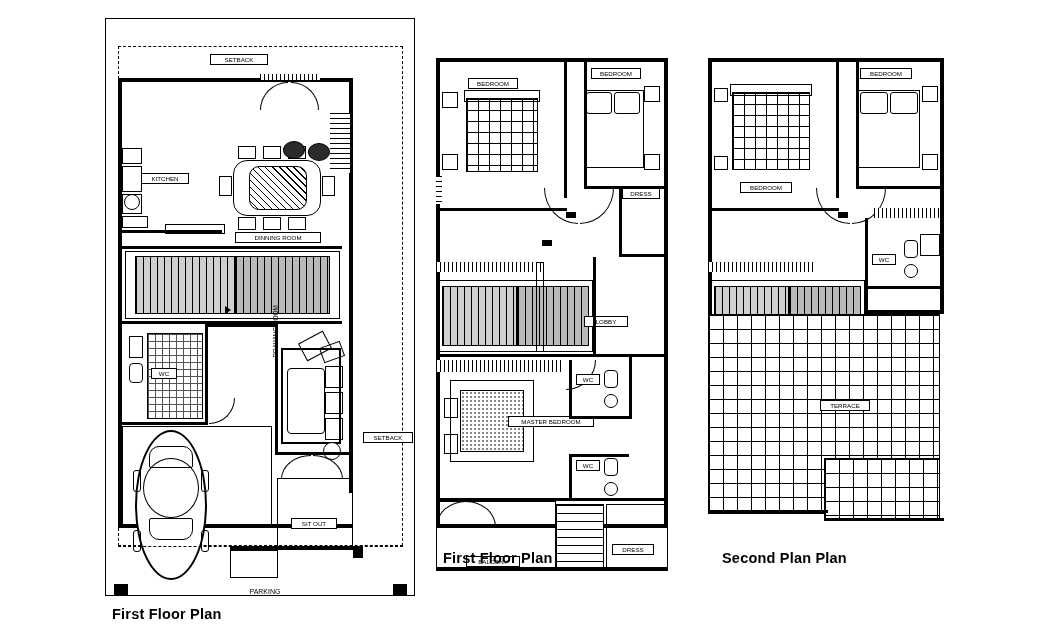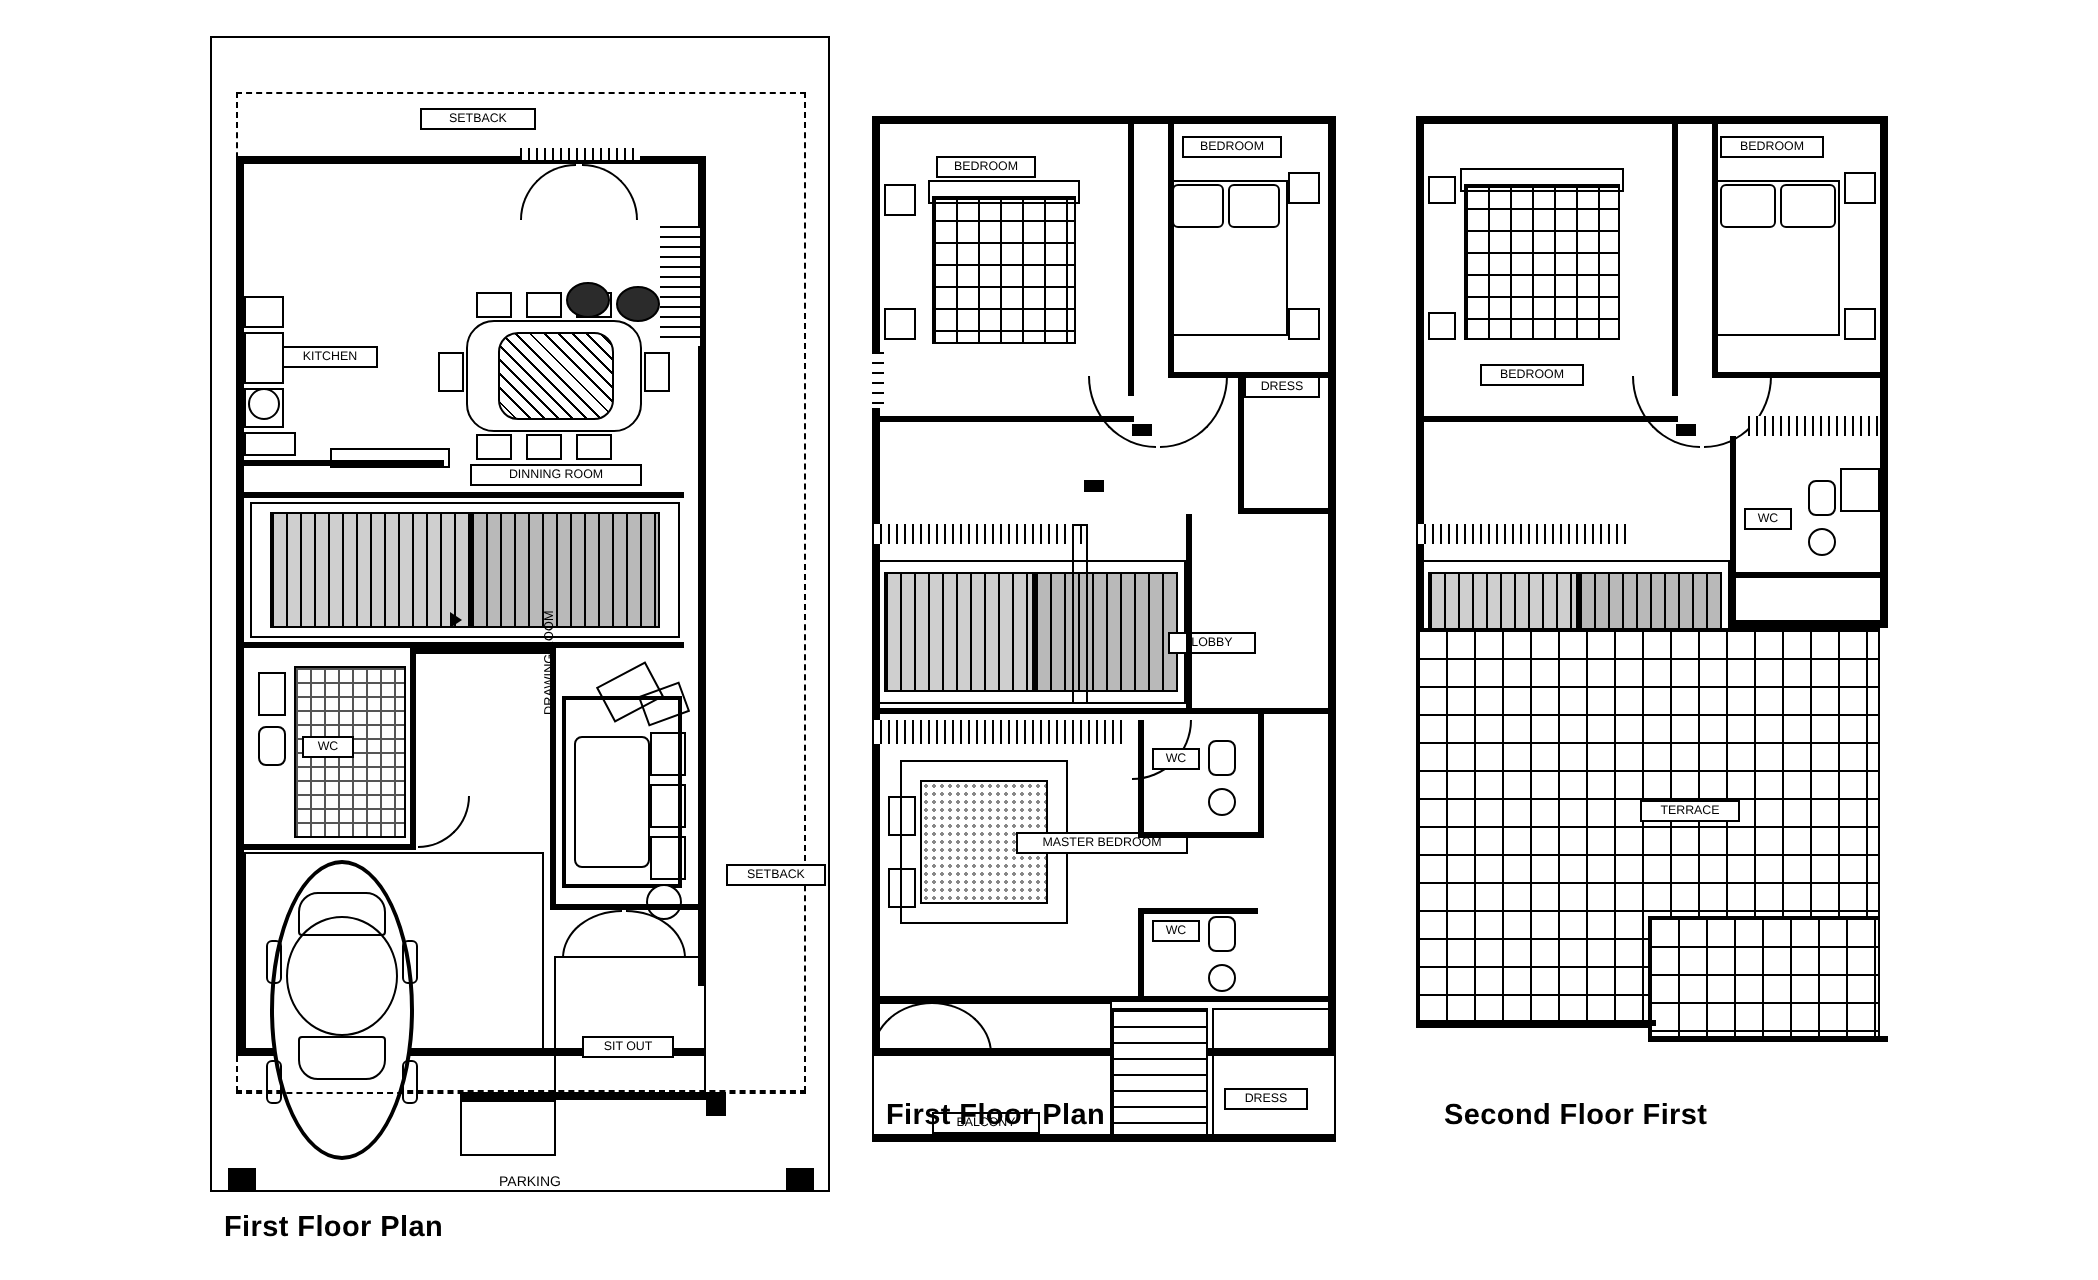--- a/index.html
+++ b/index.html
@@ -273,15 +273,15 @@
     <div class="ol" style="left:212px;top:176px;width:20px;height:22px;"></div>
     <div class="w" style="left:157px;top:228px;width:79px;height:3px;"></div>
     <div class="w" style="left:157px;top:252px;width:79px;height:4px;"></div>
 
     <div class="grid-tile" style="left:0px;top:256px;width:232px;height:200px;background-size:14px 14px;"></div>
     <div class="grid-tile" style="left:116px;top:400px;width:116px;height:62px;background-size:14px 14px;"></div>
     <div class="lbl" style="left:112px;top:342px;width:50px;">TERRACE</div>
     <div class="w" style="left:0px;top:452px;width:120px;height:3px;"></div>
     <div class="w" style="left:116px;top:460px;width:120px;height:3px;"></div>
   </div>
-  <div class="ttl" style="left:722px;top:550px;">Second Floor First</div>
+  <div class="ttl" style="left:722px;top:550px;">Second Plan Plan</div>
 
 </div>
 
 </body></html>

